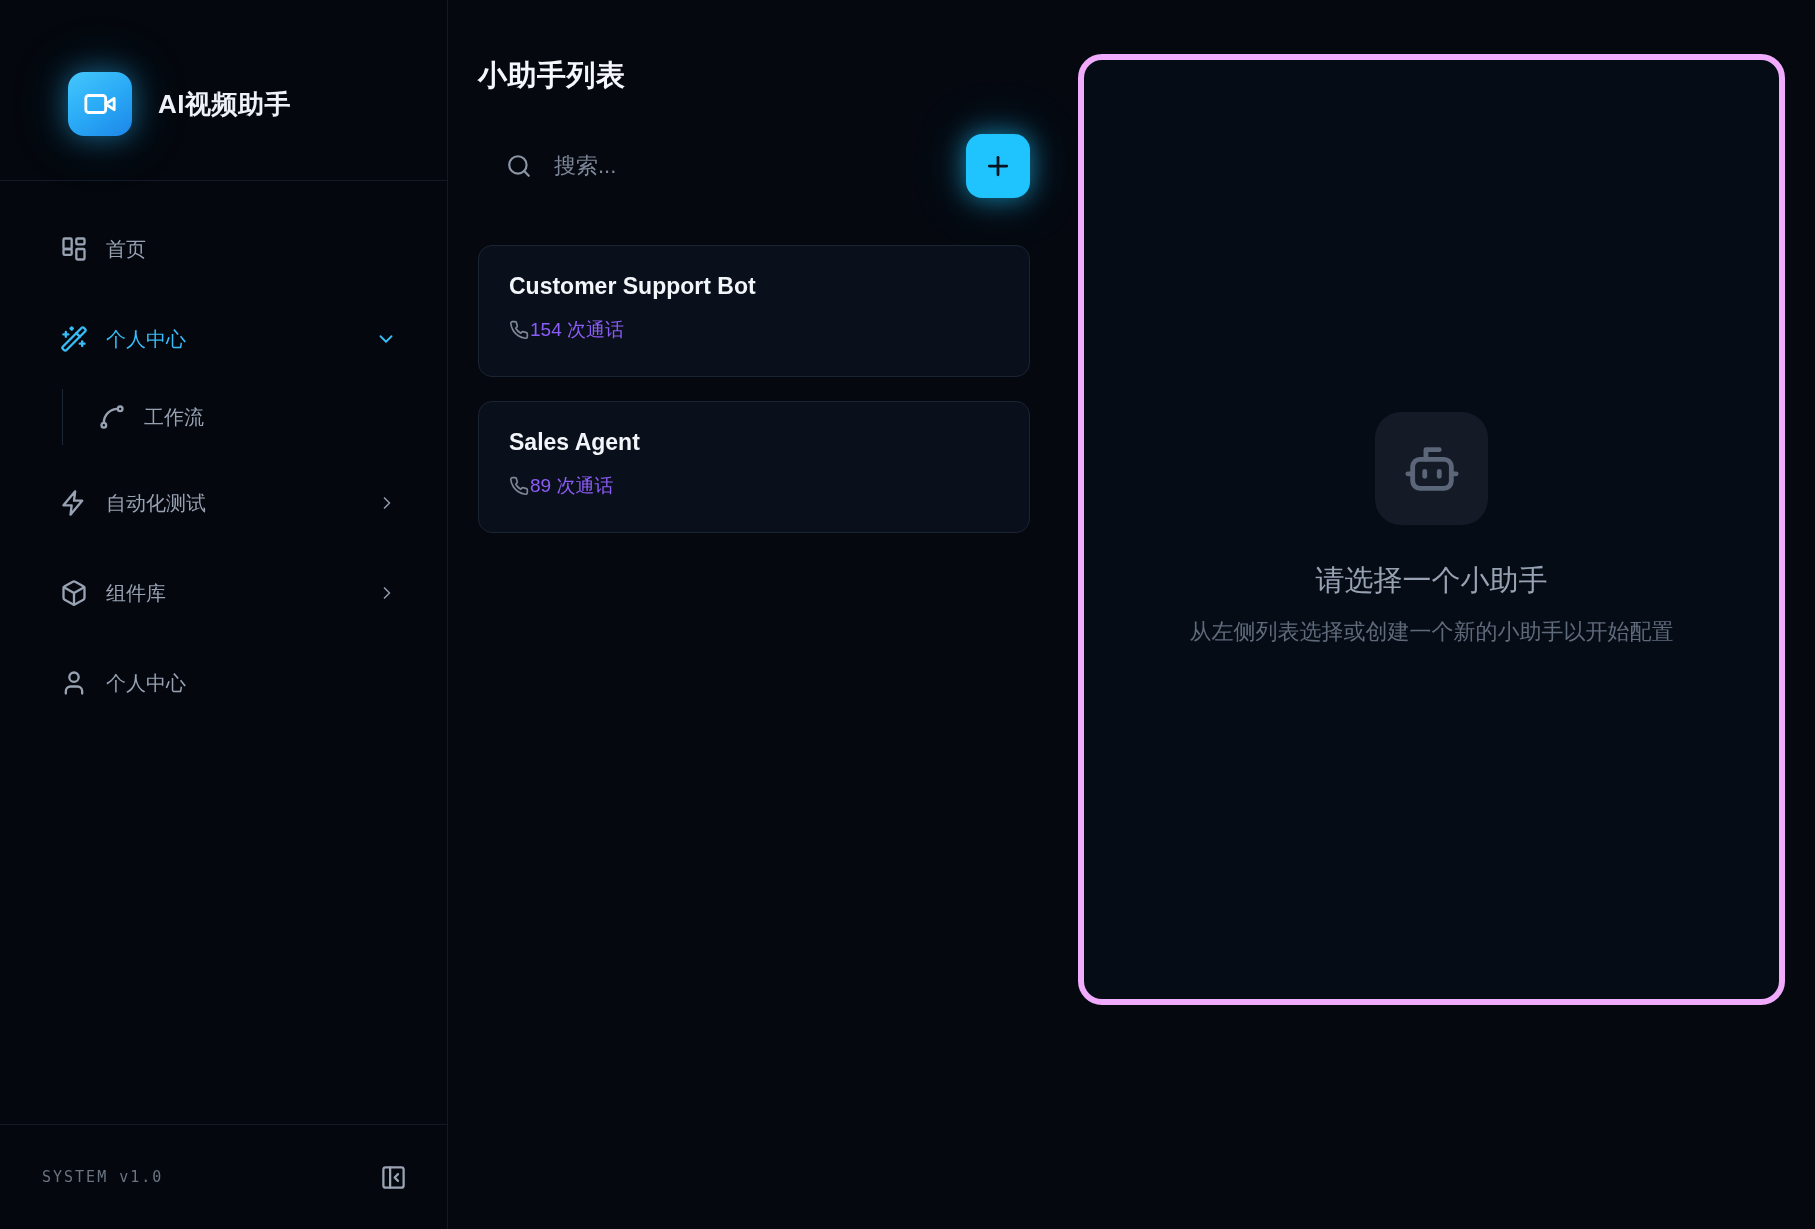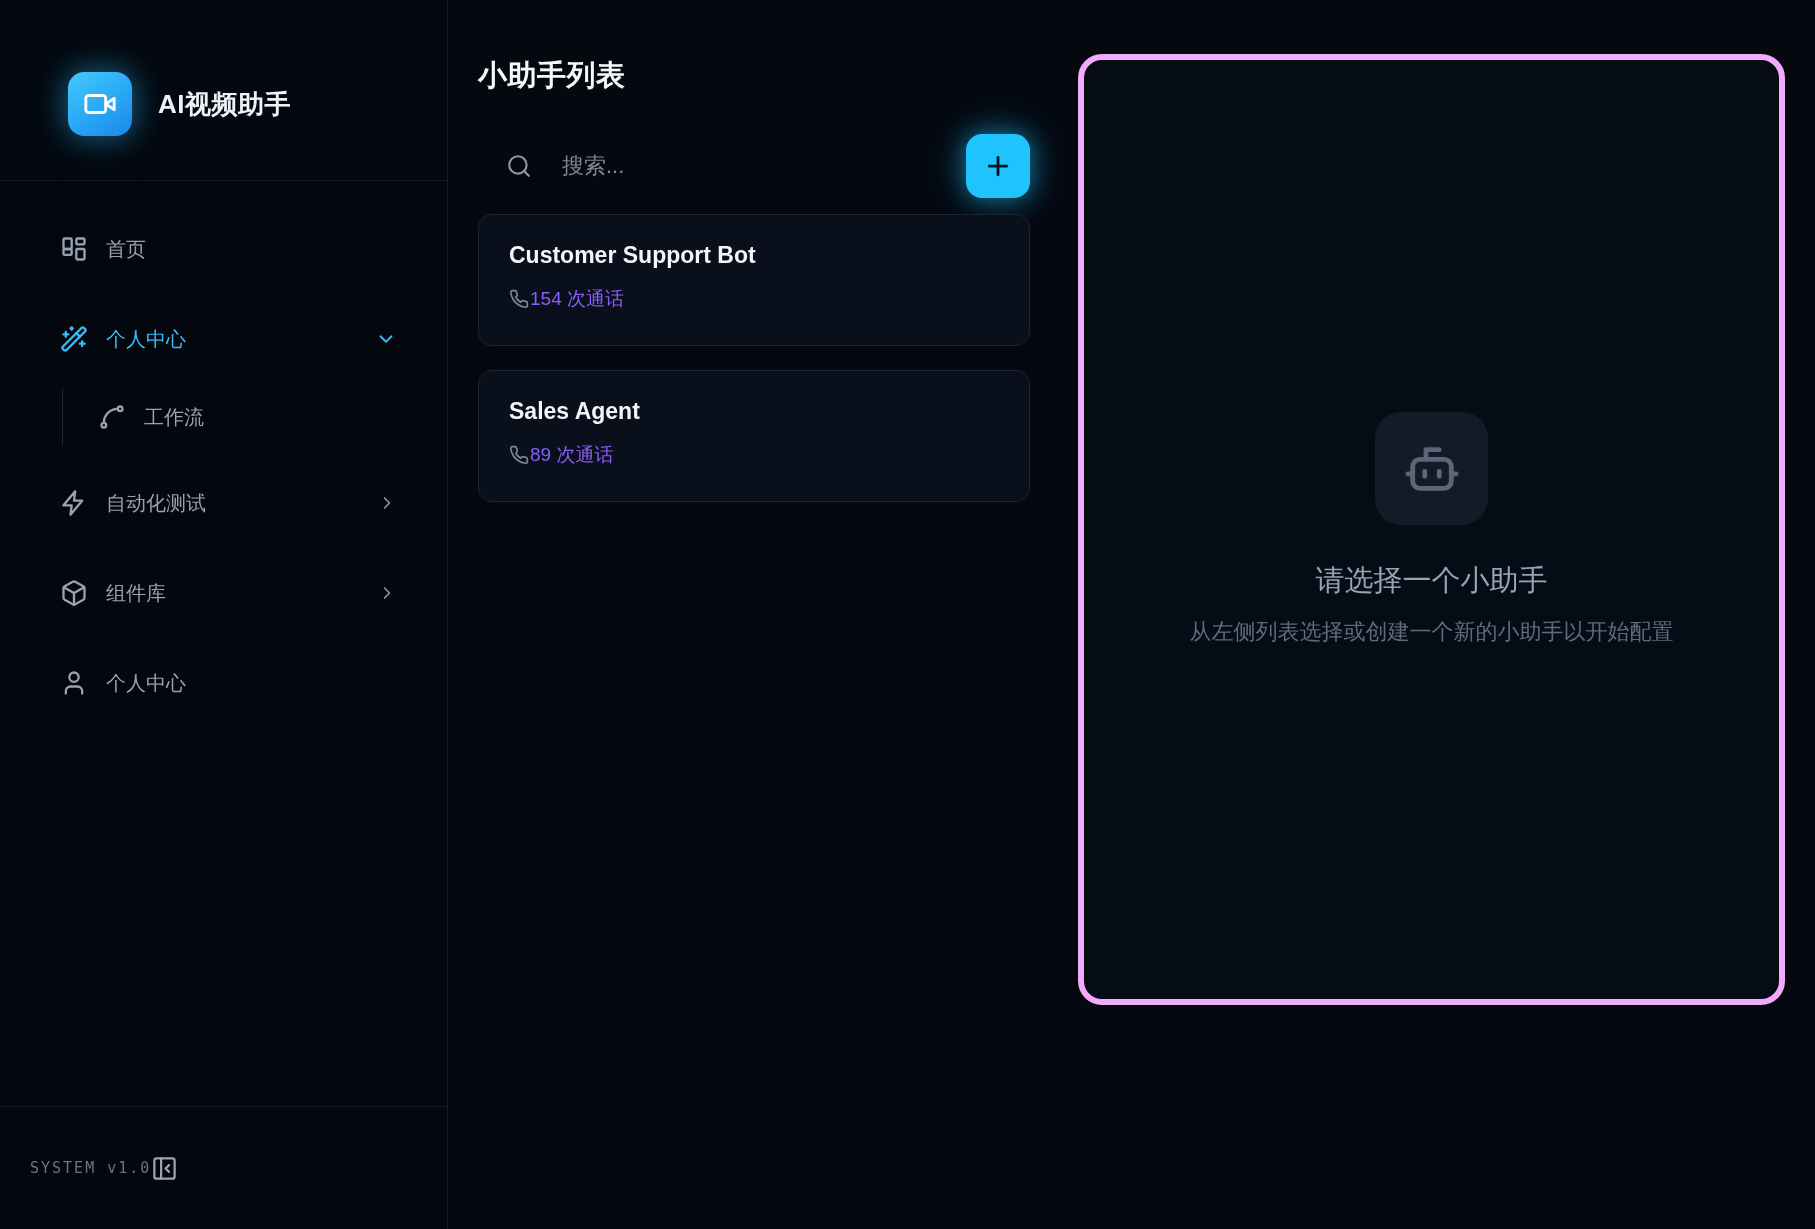--- a/index.html
+++ b/index.html
@@ -55,54 +55,54 @@
     padding:0 20px 0 26px;
     font-size:20px; color:#97a1b2;
     margin-bottom:14px; cursor:pointer;
   }
   .sub-item.active { background:#0b2331; color:#41c2f8; }
   .chev { color:#8b96a6; }
   .accent .chev { color:#38bdf8; }
 
   .side-footer {
     border-top:1px solid #121a26;
-    height:123px;
-    display:flex; align-items:center; 
-    padding:0 40px 0 30px;
+    height:105px;
+    display:flex; align-items:center; justify-content:space-between;
+    padding:0 40px 0 42px;
   }
   .sys-version {
     font-family:"DejaVu Sans Mono","Liberation Mono",monospace;
     font-size:15px; letter-spacing:2px; color:#6a7483;
   }
   .collapse-btn { color:#9aa4b5; cursor:pointer; background:none; border:none; }
 
   
   .list-panel {
     flex:0 0 630px; width:630px;
     padding:56px 48px 0 30px;
   }
   .panel-title { font-size:29px; font-weight:bold; color:#f4f7fb; letter-spacing:.5px; }
   .search-row { margin-top:38px; display:flex; align-items:center; }
   .search-box {
-    flex:1; display:flex; align-items:center; gap:30px; padding-left:28px;
+    flex:1; display:flex; align-items:center; gap:22px; padding-left:28px;
   }
   .search-box .icon { color:#8b96a6; }
   .search-input {
     flex:1; background:transparent; border:none; outline:none;
     font-size:22px; color:#dfe5ee;
     font-family:"Liberation Sans","DejaVu Sans",sans-serif;
   }
   .search-input::placeholder { color:#7e8899; }
   .add-btn {
     width:64px; height:64px; border-radius:16px; border:none; cursor:pointer;
     background:#1fc3fd; color:#07131f;
     display:flex; align-items:center; justify-content:center;
     box-shadow:0 0 24px rgba(31,195,253,.55), 0 0 52px rgba(31,195,253,.28);
   }
-  .cards { margin-top:16px; display:flex; flex-direction:column; gap:24px; }
+  .cards { margin-top:47px; display:flex; flex-direction:column; gap:24px; }
   .assistant-card {
     height:132px; border-radius:14px;
     background:#0a101b; border:1px solid #1b2433;
     padding:27px 30px; cursor:pointer;
   }
   .assistant-name { font-size:23px; font-weight:bold; color:#f2f5f9; }
   .assistant-stat {
     margin-top:17px; display:flex; align-items:center; gap:1px;
     font-size:19px; color:#8b5cf6;
   }

